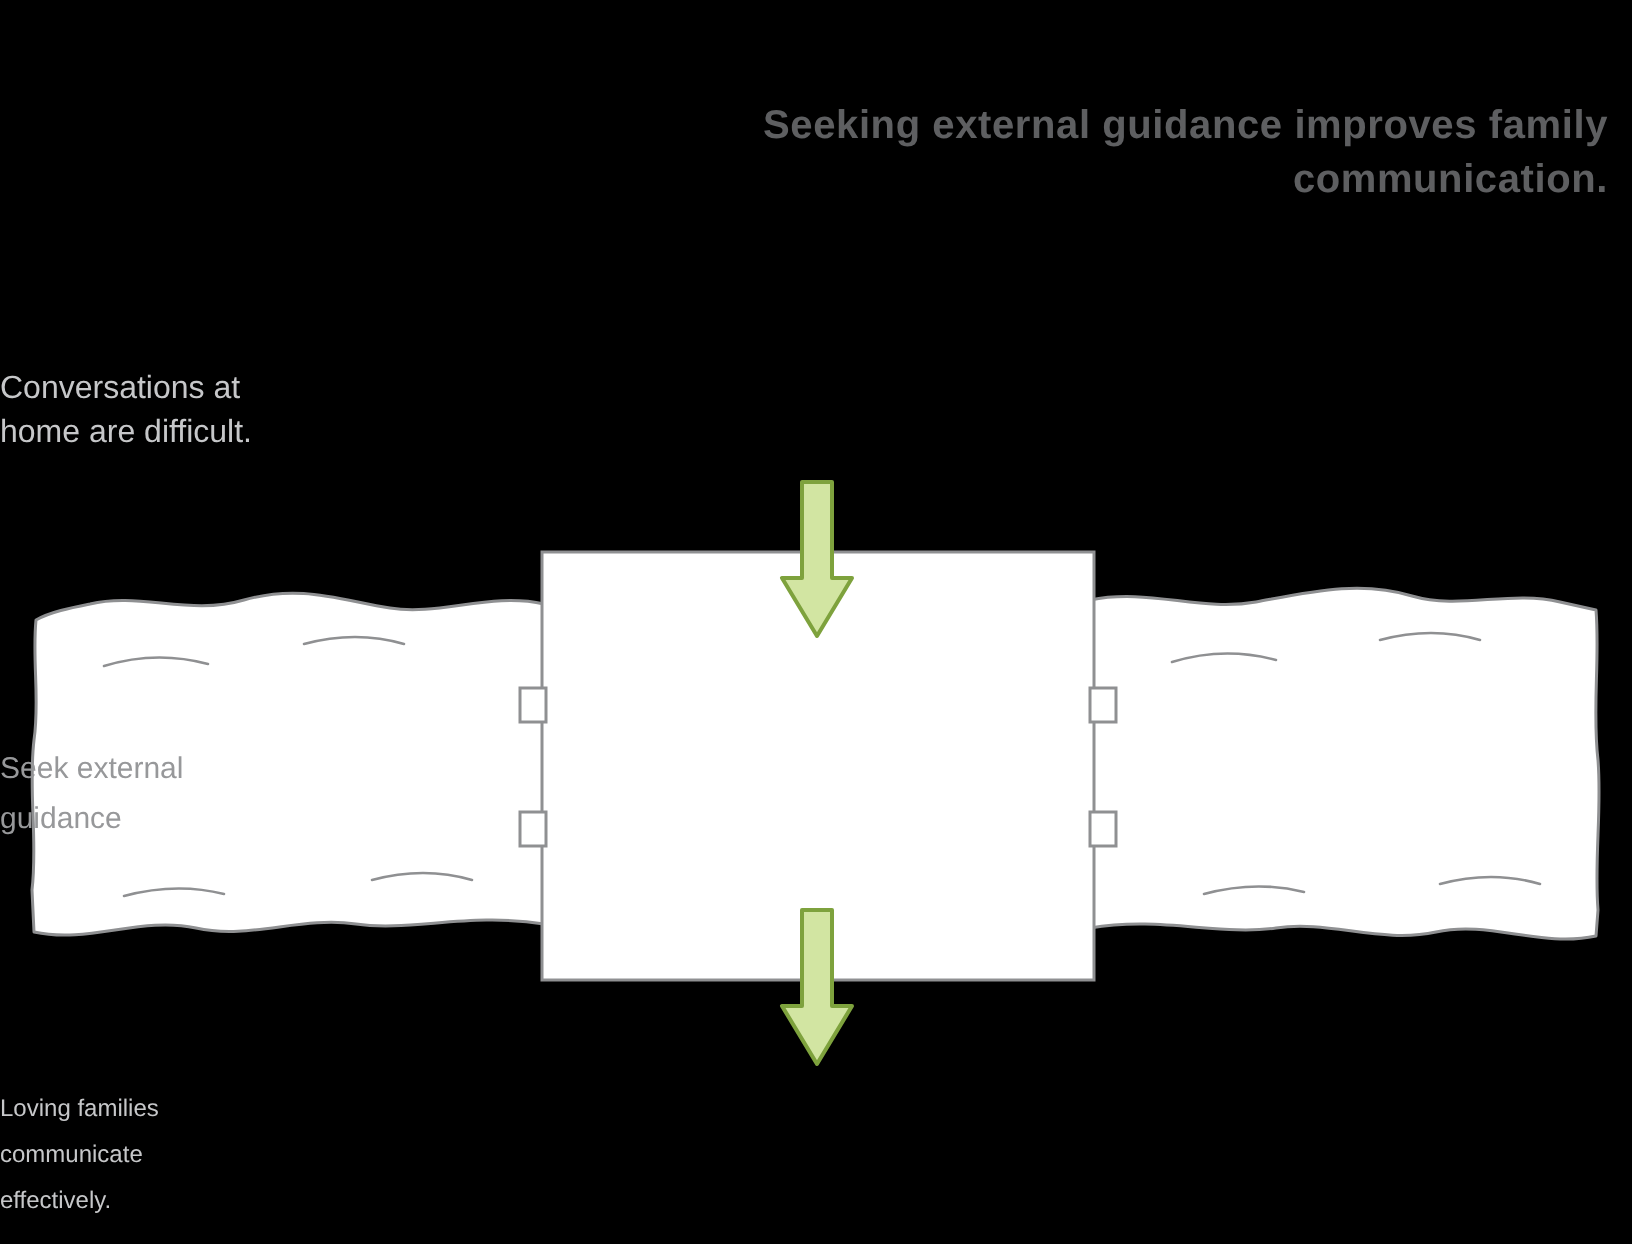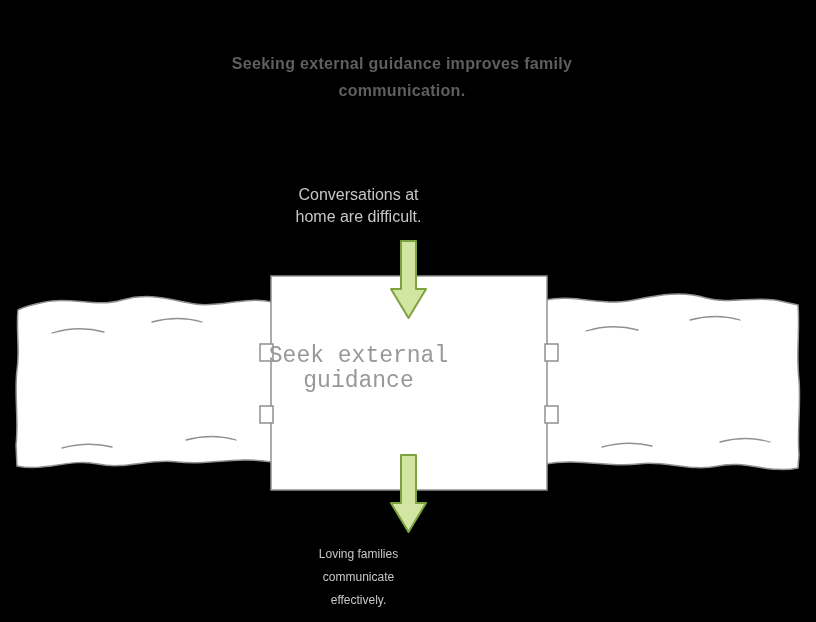--- a/index.html
+++ b/index.html
@@ -21,52 +21,50 @@
   }
   .canvas {
     position: relative;
     width: 816px; height: 622px;
     background: var(--background);
   }
   .title {
     position: absolute;
     top: 50px; left: 0;
     width: 804px;
-    text-align: center;
-    font-size: 16px;
+    text-align: right;
+    font-size: 20px;
     font-weight: bold;
     line-height: 27px;
     letter-spacing: 0.3px;
     color: var(--title-text);
     white-space: pre-line;
   }
   .diagram-svg {
     position: absolute;
     top: 0; left: 0;
     width: 816px; height: 622px;
   }
   .label {
     position: absolute;
     left: 0;
     width: 717px;
-    text-align: center;
     white-space: pre-line;
   }
   .cause-label {
     top: 184px;
     font-size: 16px;
     line-height: 22px;
     color: var(--body-text);
   }
   .box-label {
-    top: 344px;
-    font-size: 23px;
+    top: 372px;
+    font-size: 15px;
     line-height: 25px;
     color: var(--box-text);
-    font-family: Liberation Mono, monospace;
   }
   .effect-label {
     top: 543px;
     font-size: 12px;
     line-height: 23px;
     color: var(--body-text);
   }
   .ribbon {
     fill: var(--shape-fill);
     stroke: var(--shape-stroke);

